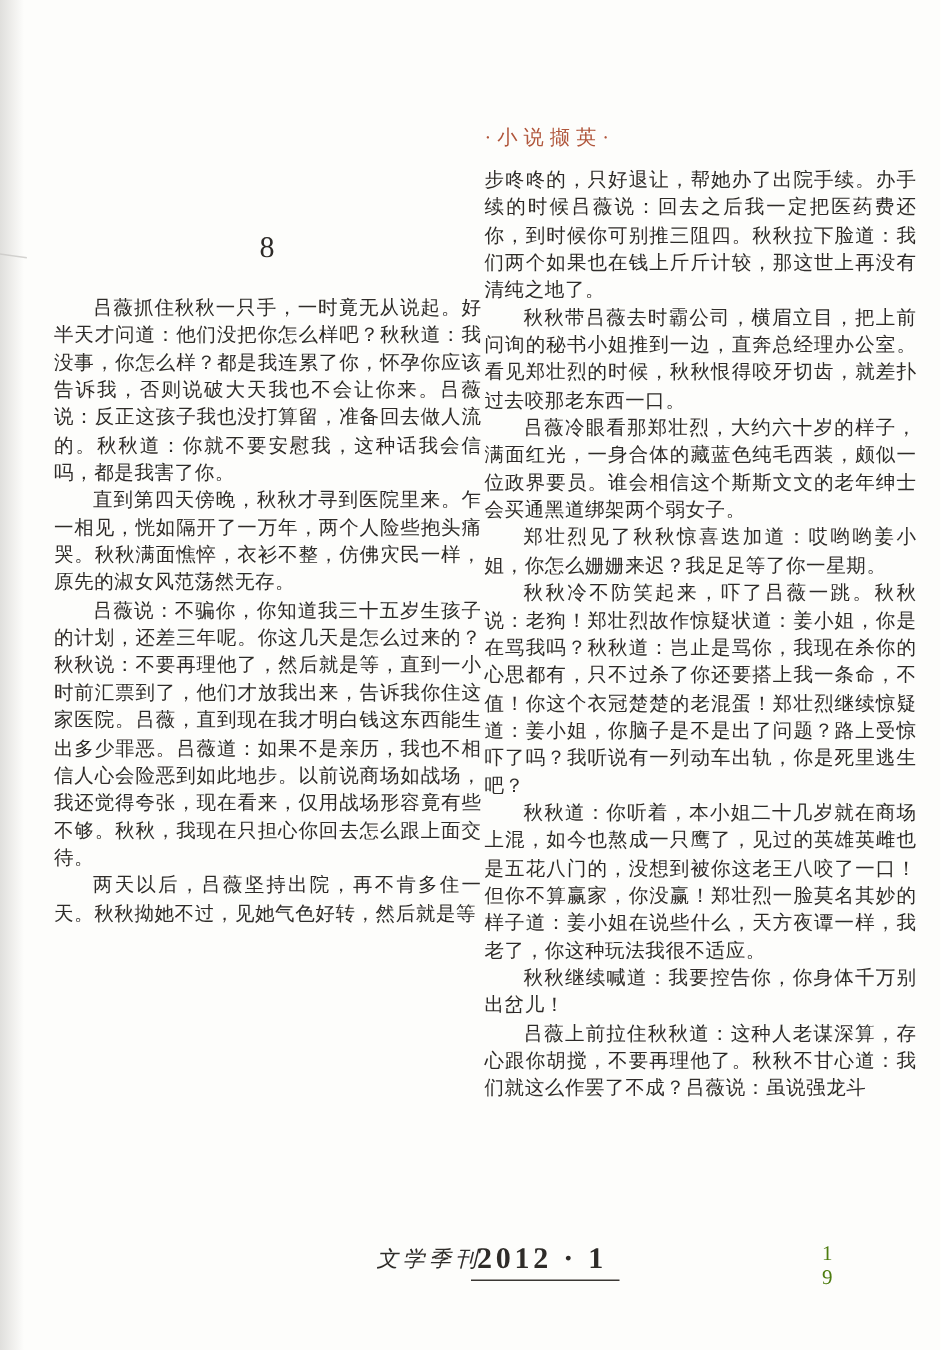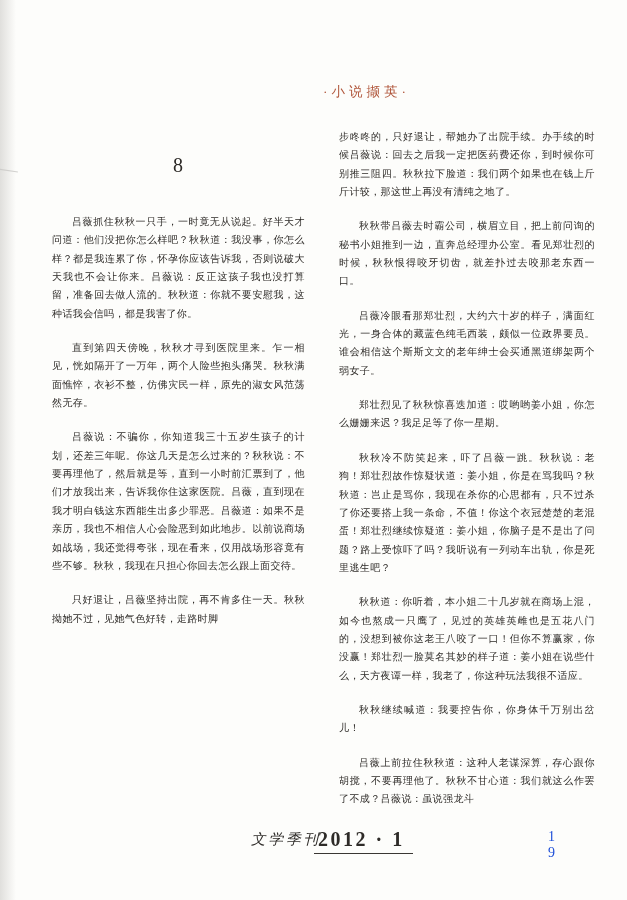--- a/index.html
+++ b/index.html
@@ -20,26 +20,27 @@
     position:absolute;left:-2px;top:170px;width:20px;height:1px;
     background:#c9c8c5;transform:rotate(8deg);opacity:.8;
   }
   .column{
     position:absolute;
     text-align:justify;
   }
   .left-col{left:36px;top:128px;width:285px;}
   .right-col{left:323px;top:112px;width:288px;}
   .column p{
-    margin:16px;
+    margin:0;
     text-indent:2em;
-    font-size:10px;
+    font-size:13px;
     line-height:18.35px;
     letter-spacing:.4px;
     color:#2e2b28;
+    font-family:Liberation Mono, monospace;
   }
   .column p.continuation{text-indent:0;}
   .section-number{
     text-align:center;
     font-size:20px;
     color:#2e2b28;
     padding:26px 0 20px 0;
     font-weight:400;
     letter-spacing:1px;
   }
@@ -65,42 +66,42 @@
   .footer-issue{
     position:absolute;left:314px;top:1px;
     font-weight:bold;
     letter-spacing:2.5px;
     font-size:20px;
     padding:0 8px 2px 4px;
     border-bottom:1.6px solid #3a3733;
   }
   .footer-page{
     position:absolute;left:548px;top:2px;
-    color:#1d4ed8;
+    color:#4d7c0f;
     letter-spacing:7px;
     font-size:14px;
     font-family:Liberation Serif, serif;
   }
 </style>
 </head>
 <body>
 
 <div class="page">
 
   <div class="binding-edge"></div>
   <div class="scan-mark"></div>
 
   <div class="running-head">·小说撷英·</div>
 
   <div class="column left-col">
     <div class="section-number">8</div>
     <p>吕薇抓住秋秋一只手，一时竟无从说起。好半天才问道：他们没把你怎么样吧？秋秋道：我没事，你怎么样？都是我连累了你，怀孕你应该告诉我，否则说破大天我也不会让你来。吕薇说：反正这孩子我也没打算留，准备回去做人流的。秋秋道：你就不要安慰我，这种话我会信吗，都是我害了你。</p>
     <p>直到第四天傍晚，秋秋才寻到医院里来。乍一相见，恍如隔开了一万年，两个人险些抱头痛哭。秋秋满面憔悴，衣衫不整，仿佛灾民一样，原先的淑女风范荡然无存。</p>
     <p>吕薇说：不骗你，你知道我三十五岁生孩子的计划，还差三年呢。你这几天是怎么过来的？秋秋说：不要再理他了，然后就是等，直到一小时前汇票到了，他们才放我出来，告诉我你住这家医院。吕薇，直到现在我才明白钱这东西能生出多少罪恶。吕薇道：如果不是亲历，我也不相信人心会险恶到如此地步。以前说商场如战场，我还觉得夸张，现在看来，仅用战场形容竟有些不够。秋秋，我现在只担心你回去怎么跟上面交待。</p>
-    <p>只好退让，吕薇坚持出院，再不肯多住一天。秋秋拗她不过，见她气色好转，走路时脚</p>
+    <p>两天以后，吕薇坚持出院，再不肯多住一天。秋秋拗她不过，见她气色好转，然后就是等</p>
   </div>
 
   <div class="column right-col">
     <p class="continuation">步咚咚的，只好退让，帮她办了出院手续。办手续的时候吕薇说：回去之后我一定把医药费还你，到时候你可别推三阻四。秋秋拉下脸道：我们两个如果也在钱上斤斤计较，那这世上再没有清纯之地了。</p>
     <p>秋秋带吕薇去时霸公司，横眉立目，把上前问询的秘书小姐推到一边，直奔总经理办公室。看见郑壮烈的时候，秋秋恨得咬牙切齿，就差扑过去咬那老东西一口。</p>
     <p>吕薇冷眼看那郑壮烈，大约六十岁的样子，满面红光，一身合体的藏蓝色纯毛西装，颇似一位政界要员。谁会相信这个斯斯文文的老年绅士会买通黑道绑架两个弱女子。</p>
     <p>郑壮烈见了秋秋惊喜迭加道：哎哟哟姜小姐，你怎么姗姗来迟？我足足等了你一星期。</p>
     <p>秋秋冷不防笑起来，吓了吕薇一跳。秋秋说：老狗！郑壮烈故作惊疑状道：姜小姐，你是在骂我吗？秋秋道：岂止是骂你，我现在杀你的心思都有，只不过杀了你还要搭上我一条命，不值！你这个衣冠楚楚的老混蛋！郑壮烈继续惊疑道：姜小姐，你脑子是不是出了问题？路上受惊吓了吗？我听说有一列动车出轨，你是死里逃生吧？</p>
     <p>秋秋道：你听着，本小姐二十几岁就在商场上混，如今也熬成一只鹰了，见过的英雄英雌也是五花八门的，没想到被你这老王八咬了一口！但你不算赢家，你没赢！郑壮烈一脸莫名其妙的样子道：姜小姐在说些什么，天方夜谭一样，我老了，你这种玩法我很不适应。</p>
     <p>秋秋继续喊道：我要控告你，你身体千万别出岔儿！</p>

